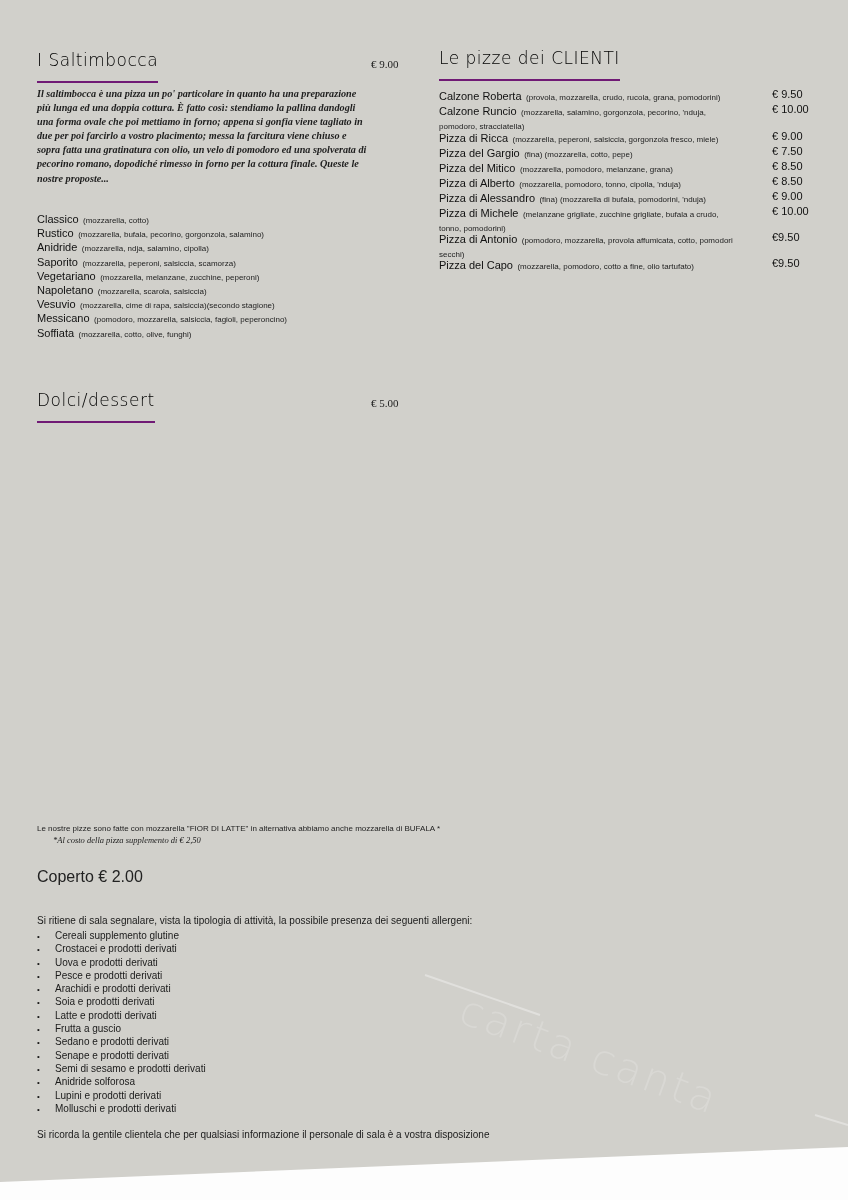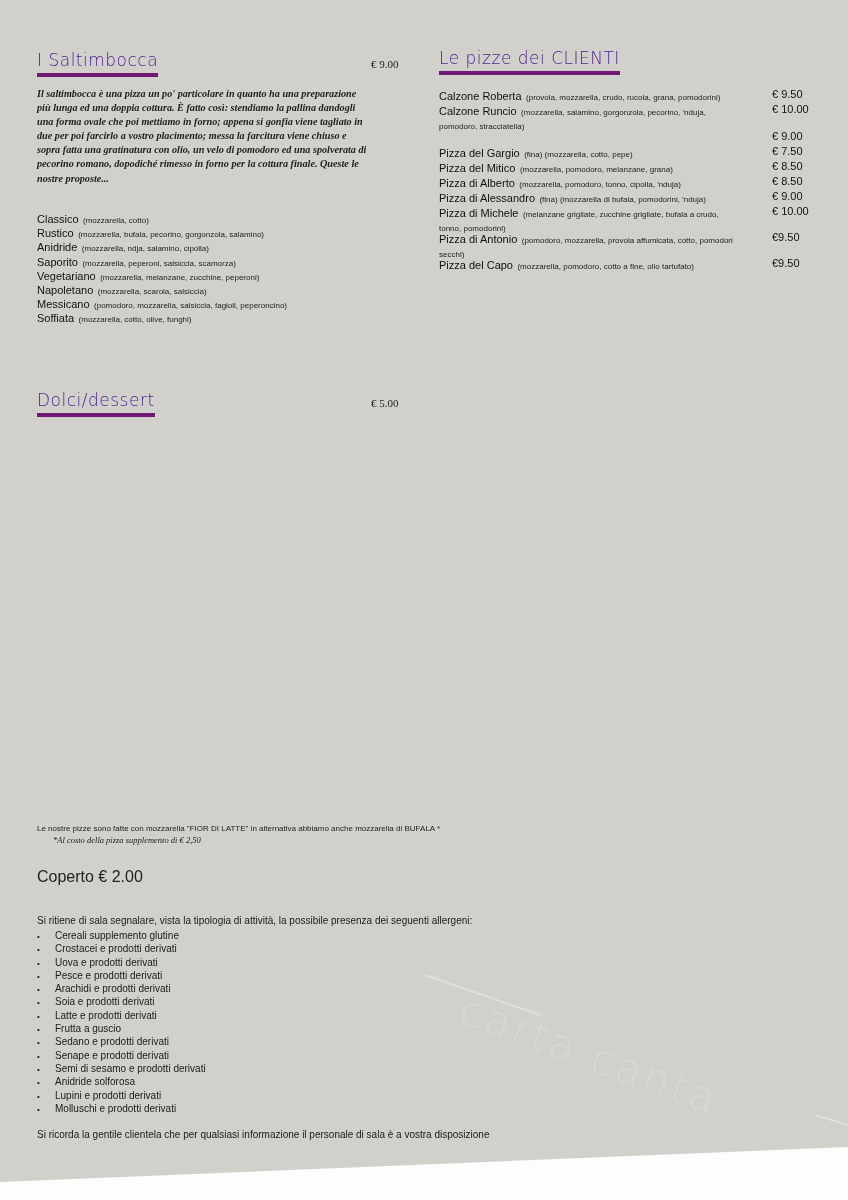--- a/index.html
+++ b/index.html
@@ -12,23 +12,23 @@
     .white-corner {
       position: absolute; left: 0; top: 0; width: 848px; height: 1200px;
       pointer-events: none;
     }
     .heading {
       position: absolute;
       font-family: "DejaVu Sans", sans-serif;
       font-weight: 300;
       font-size: 17px;
       letter-spacing: 0.5px;
-      color: #4c1d95;
-      padding-bottom: 3px;
-      border-bottom: 4px solid #701a75;
+      color: #000000;
+      padding-bottom: 11px;
+      border-bottom: 2px solid #701a75;
       line-height: 20px;
       white-space: nowrap;
     }
     .price-head {
       position: absolute;
       font-family: "Liberation Serif", serif;
       font-size: 11px;
       color: #222;
     }
     .intro {
@@ -92,36 +92,38 @@
 
 <div class="intro">Il saltimbocca è una pizza un po' particolare in quanto ha una preparazione più lunga ed una doppia cottura. È fatto così: stendiamo la pallina dandogli una forma ovale che poi mettiamo in forno; appena si gonfia viene tagliato in due per poi farcirlo a vostro placimento; messa la farcitura viene chiuso e sopra fatta una gratinatura con olio, un velo di pomodoro ed una spolverata di pecorino romano, dopodiché rimesso in forno per la cottura finale. Queste le nostre proposte...</div>
 
 <ul class="list">
   <li><span class="pname">Classico</span> <span class="pdesc">(mozzarella, cotto)</span></li>
   <li><span class="pname">Rustico</span> <span class="pdesc">(mozzarella, bufala, pecorino, gorgonzola, salamino)</span></li>
   <li><span class="pname">Anidride</span> <span class="pdesc">(mozzarella, ndja, salamino, cipolla)</span></li>
   <li><span class="pname">Saporito</span> <span class="pdesc">(mozzarella, peperoni, salsiccia, scamorza)</span></li>
   <li><span class="pname">Vegetariano</span> <span class="pdesc">(mozzarella, melanzane, zucchine, peperoni)</span></li>
   <li><span class="pname">Napoletano</span> <span class="pdesc">(mozzarella, scarola, salsiccia)</span></li>
+  <li><span class="pname">Vesuvio</span> <span class="pdesc">(mozzarella, cime di rapa, salsiccia)(secondo stagione)</span></li>
   <li><span class="pname">Messicano</span> <span class="pdesc">(pomodoro, mozzarella, salsiccia, fagioli, peperoncino)</span></li>
   <li><span class="pname">Soffiata</span> <span class="pdesc">(mozzarella, cotto, olive, funghi)</span></li>
 </ul>
 
 <div class="heading" style="left:439px; top:48px;">Le pizze dei CLIENTI</div>
 
 <div class="rlist">
   <div class="ritem" style="height:15px;">
     <div class="rtext"><span class="pname">Calzone Roberta</span> <span class="pdesc">(provola, mozzarella, crudo, rucola, grana, pomodorini)</span></div>
     <span class="rprice">€ 9.50</span>
   </div>
   <div class="ritem" style="height:27px;">
     <div class="rtext"><span class="pname">Calzone Runcio</span> <span class="pdesc">(mozzarella, salamino, gorgonzola, pecorino, 'nduja, pomodoro, stracciatella)</span></div>
     <span class="rprice">€ 10.00</span>
   </div>
   <div class="ritem" style="height:15px;">
+    <div class="rtext"><span class="pname">Pizza di Ricca</span> <span class="pdesc">(mozzarella, peperoni, salsiccia, gorgonzola fresco, miele)</span></div>
     <span class="rprice">€ 9.00</span>
   </div>
   <div class="ritem" style="height:15px;">
     <div class="rtext"><span class="pname">Pizza del Gargio</span> <span class="pdesc">(fina) (mozzarella, cotto, pepe)</span></div>
     <span class="rprice">€ 7.50</span>
   </div>
   <div class="ritem" style="height:15px;">
     <div class="rtext"><span class="pname">Pizza del Mitico</span> <span class="pdesc">(mozzarella, pomodoro, melanzane, grana)</span></div>
     <span class="rprice">€ 8.50</span>
   </div>

